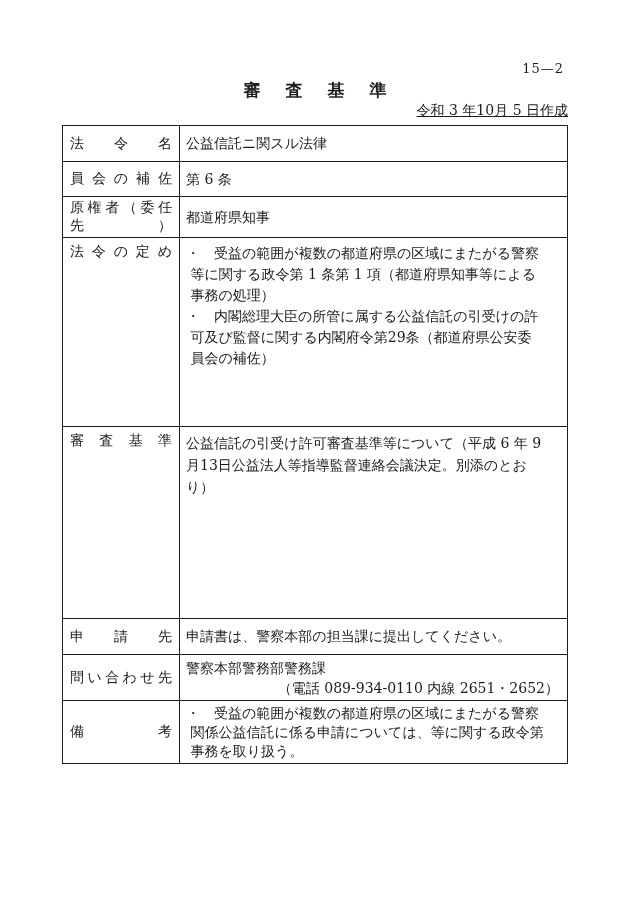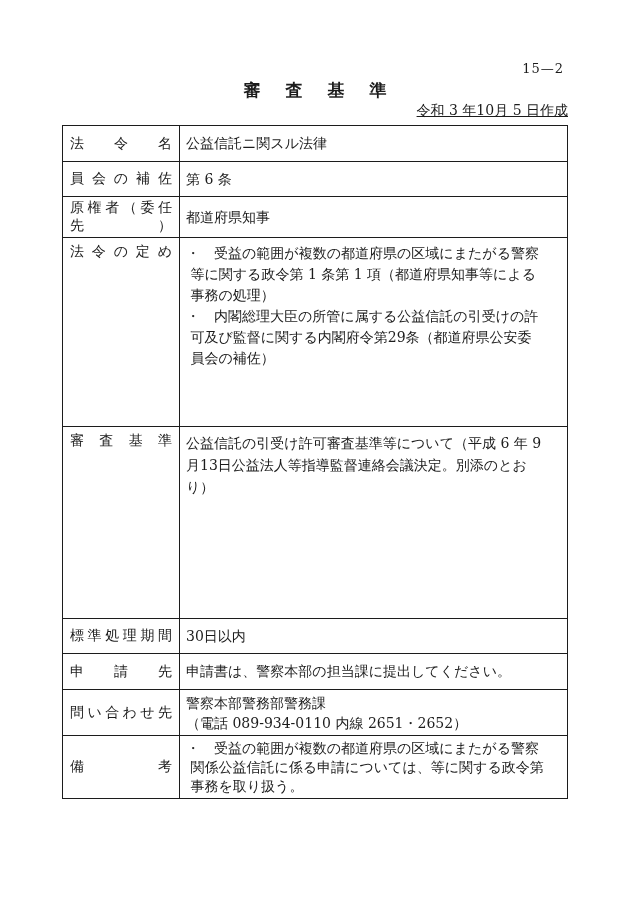--- a/index.html
+++ b/index.html
@@ -57,21 +57,21 @@
     vertical-align: middle;
   }
   td.lbl {
     width: 117px;
     text-align: justify;
     text-align-last: justify;
     font-family: Liberation Serif, serif;
   }
   td.val { padding: 2px 8px 2px 6px; }
   .line { white-space: pre; line-height: 21px; }
-  .line-right { white-space: pre; line-height: 20px; text-align: left; }
+  .line-right { white-space: pre; line-height: 20px; text-align: right; }
   tr.vtop td { vertical-align: top; padding-top: 5px; margin-top: 36px; }
   td.vtop { vertical-align: top; padding-top: 3px; }
   tr.r6 .line { line-height: 22px; }
   tr.r9 .line { line-height: 20px; }
   tr.r10 .line { line-height: 19px; }
 </style>
 </head>
 <body>
 
 <div class="page">
@@ -116,26 +116,20 @@
         </td>
       </tr>
       <tr class="r6 vtop" style="height:192px">
         <td class="lbl">審査基準</td>
         <td class="val">
           <div class="line">公益信託の引受け許可審査基準等について（平成 6 年 9</div>
           <div class="line">月13日公益法人等指導監督連絡会議決定。別添のとお</div>
           <div class="line">り）</div>
         </td>
       </tr>
-      <tr class="r7" style="height:35px">
-        <td class="lbl">標準処理期間</td>
-        <td class="val">
-          <div class="line">30日以内</div>
-        </td>
-      </tr>
       <tr class="r8" style="height:36px">
         <td class="lbl">申請先</td>
         <td class="val">
           <div class="line">申請書は、警察本部の担当課に提出してください。</div>
         </td>
       </tr>
       <tr class="r9" style="height:45px">
         <td class="lbl">問い合わせ先</td>
         <td class="val vtop">
           <div class="line">警察本部警務部警務課</div>

